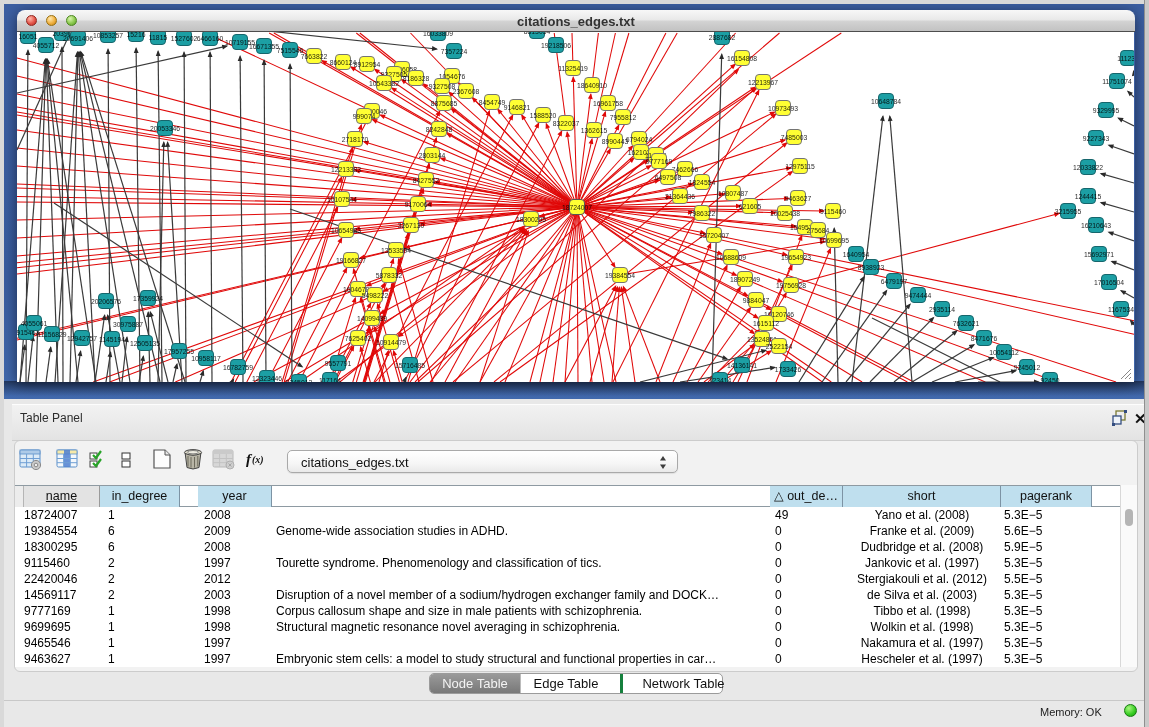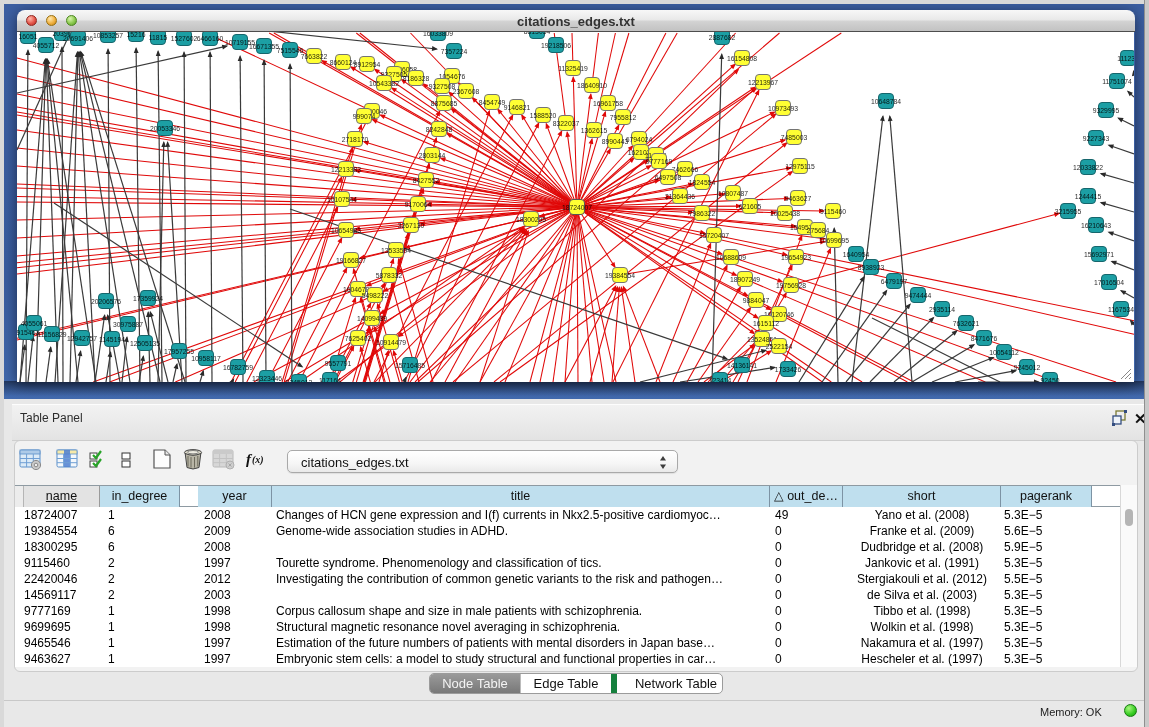--- a/index.html
+++ b/index.html
@@ -41,21 +41,21 @@
 .trow .ctr { text-align:center; }
 #vscroll { position:absolute; left:1120px; top:485px; width:17px; height:182px; background:#fafafa;
   border-left:1px solid #d8d8d8; }
 #vthumb { position:absolute; left:4px; top:24px; width:8px; height:17px; background:#b5b5b5; border-radius:4px; }
 #tabs { position:absolute; left:429px; top:673px; width:294px; height:21px; border:1px solid #9b9b9b;
   border-radius:5px; background:#fff; font-size:13px; }
 #tabs .seg { position:absolute; top:0; height:19px; line-height:19px; text-align:center; color:#111; }
 #tab1 { left:0; width:90px; background:linear-gradient(180deg,#9a9a9a,#787878); color:#f4f4f4 !important;
   border-radius:4px 0 0 4px; }
 #tab2 { left:90px; width:91px; border-left:1px solid #bbb; }
-#tab3 { left:181px; width:124px; border-left:6px solid #15803d; }
+#tab3 { left:190px; width:124px; border-left:3px solid #15803d; }
 #statusline { position:absolute; left:0; top:700px; width:1144px; height:1px; background:#c8c8c8; }
 #memtxt { position:absolute; left:1040px; top:706px; width:78px; text-align:left; font-size:11px; color:#1c1c1c; }
 #memdot { position:absolute; left:1124px; top:704px; width:13px; height:13px; border-radius:50%;
   background:radial-gradient(circle at 35% 30%,#a8f77f,#35cc21 60%,#1d9a12); border:1px solid #157a0e; }
 </style></head>
 <body>
 <div id="bluepanel"></div>
 <div id="blueshade"></div>
 <div id="win">
   <div id="titlebar">
@@ -913,31 +913,29 @@
 <svg style="position:absolute;right:10px;top:4px" width="8" height="15">
 <polygon points="4,1 7,5.5 1,5.5" fill="#3d3d3d"></polygon>
       <polygon points="4,14 7,9.5 1,9.5" fill="#3d3d3d"></polygon>
 </svg>
 </div>
 <div id="thead">
   <div class="hc gut" style="left:0px;width:9px;"></div>
   <div class="hc gray" style="left:9px;width:76px;">name</div>
   <div class="hc" style="left:85px;width:80px;">in_degree</div>
   <div class="hc" style="left:183px;width:74px;">year</div>
-  <div class="hc" style="left:257px;width:498px;">title</div>
   <div class="hc" style="left:755px;width:73px;">△ out_de…</div>
   <div class="hc" style="left:828px;width:158px;">short</div>
   <div class="hc" style="left:986px;width:91px;">pagerank</div>
 </div>
 <div id="tbody"></div>
 <div class="trow" style="top:507px">
 <span style="left:24px">18724007</span>
     <span style="left:108px">1</span>
 <span style="left:204px">2008</span>
-    <span style="left:276px">Changes of HCN gene expression and I(f) currents in Nkx2.5-positive cardiomyoc…</span>
 <span style="left:775px">49</span>
     <span class="ctr" style="left:843px;width:158px">Yano et al. (2008)</span>
 <span style="left:1004px">5.3E−5</span>
   </div>
 <div class="trow" style="top:523px">
 <span style="left:24px">19384554</span>
     <span style="left:108px">6</span>
 <span style="left:204px">2009</span>
     <span style="left:276px">Genome-wide association studies in ADHD.</span>
 <span style="left:775px">0</span>
@@ -951,36 +949,36 @@
 <span style="left:775px">0</span>
     <span class="ctr" style="left:843px;width:158px">Dudbridge et al. (2008)</span>
 <span style="left:1004px">5.9E−5</span>
   </div>
 <div class="trow" style="top:555px">
 <span style="left:24px">9115460</span>
     <span style="left:108px">2</span>
 <span style="left:204px">1997</span>
     <span style="left:276px">Tourette syndrome. Phenomenology and classification of tics.</span>
 <span style="left:775px">0</span>
-    <span class="ctr" style="left:843px;width:158px">Jankovic et al. (1991)</span>
+    <span class="ctr" style="left:843px;width:158px">Jankovic et al. (1997)</span>
 <span style="left:1004px">5.3E−5</span>
   </div>
 <div class="trow" style="top:571px">
 <span style="left:24px">22420046</span>
     <span style="left:108px">2</span>
 <span style="left:204px">2012</span>
-    <span style="left:276px">Investigating the contribution of common genetic variants to the risk and pathogen…</span>
 <span style="left:775px">0</span>
     <span class="ctr" style="left:843px;width:158px">Stergiakouli et al. (2012)</span>
 <span style="left:1004px">5.5E−5</span>
   </div>
 <div class="trow" style="top:587px">
 <span style="left:24px">14569117</span>
     <span style="left:108px">2</span>
 <span style="left:204px">2003</span>
+    <span style="left:276px">Disruption of a novel member of a sodium/hydrogen exchanger family and DOCK…</span>
 <span style="left:775px">0</span>
     <span class="ctr" style="left:843px;width:158px">de Silva et al. (2003)</span>
 <span style="left:1004px">5.3E−5</span>
   </div>
 <div class="trow" style="top:603px">
 <span style="left:24px">9777169</span>
     <span style="left:108px">1</span>
 <span style="left:204px">1998</span>
     <span style="left:276px">Corpus callosum shape and size in male patients with schizophrenia.</span>
 <span style="left:775px">0</span>
@@ -993,21 +991,20 @@
 <span style="left:204px">1998</span>
     <span style="left:276px">Structural magnetic resonance novel averaging in schizophrenia.</span>
 <span style="left:775px">0</span>
     <span class="ctr" style="left:843px;width:158px">Wolkin et al. (1998)</span>
 <span style="left:1004px">5.3E−5</span>
   </div>
 <div class="trow" style="top:635px">
 <span style="left:24px">9465546</span>
     <span style="left:108px">1</span>
 <span style="left:204px">1997</span>
-    <span style="left:276px">Estimation of the future numbers of patients with mental disorders in Japan base…</span>
 <span style="left:775px">0</span>
     <span class="ctr" style="left:843px;width:158px">Nakamura et al. (1997)</span>
 <span style="left:1004px">5.3E−5</span>
   </div>
 <div class="trow" style="top:651px">
 <span style="left:24px">9463627</span>
     <span style="left:108px">1</span>
 <span style="left:204px">1997</span>
     <span style="left:276px">Embryonic stem cells: a model to study structural and functional properties in car…</span>
 <span style="left:775px">0</span>

